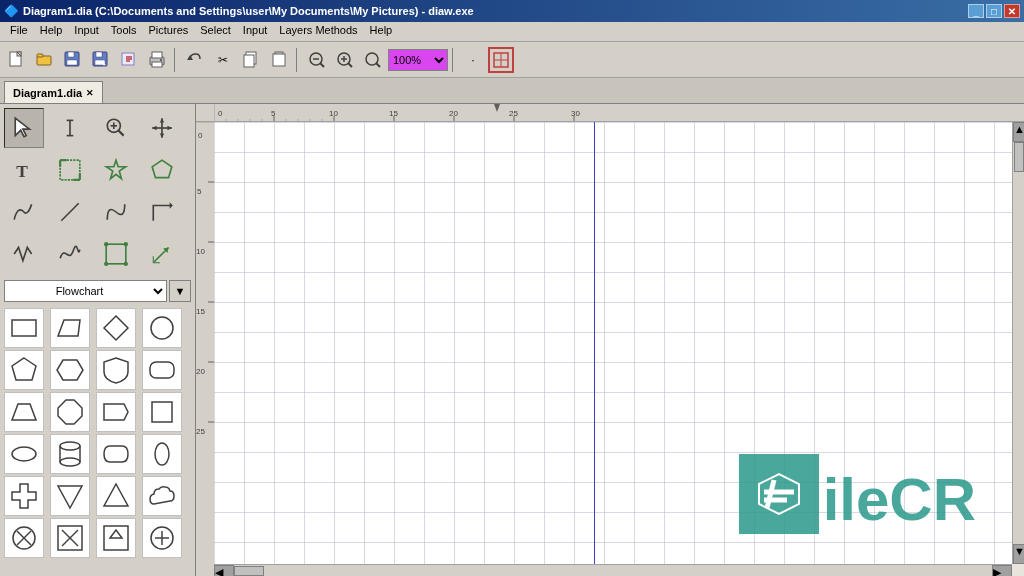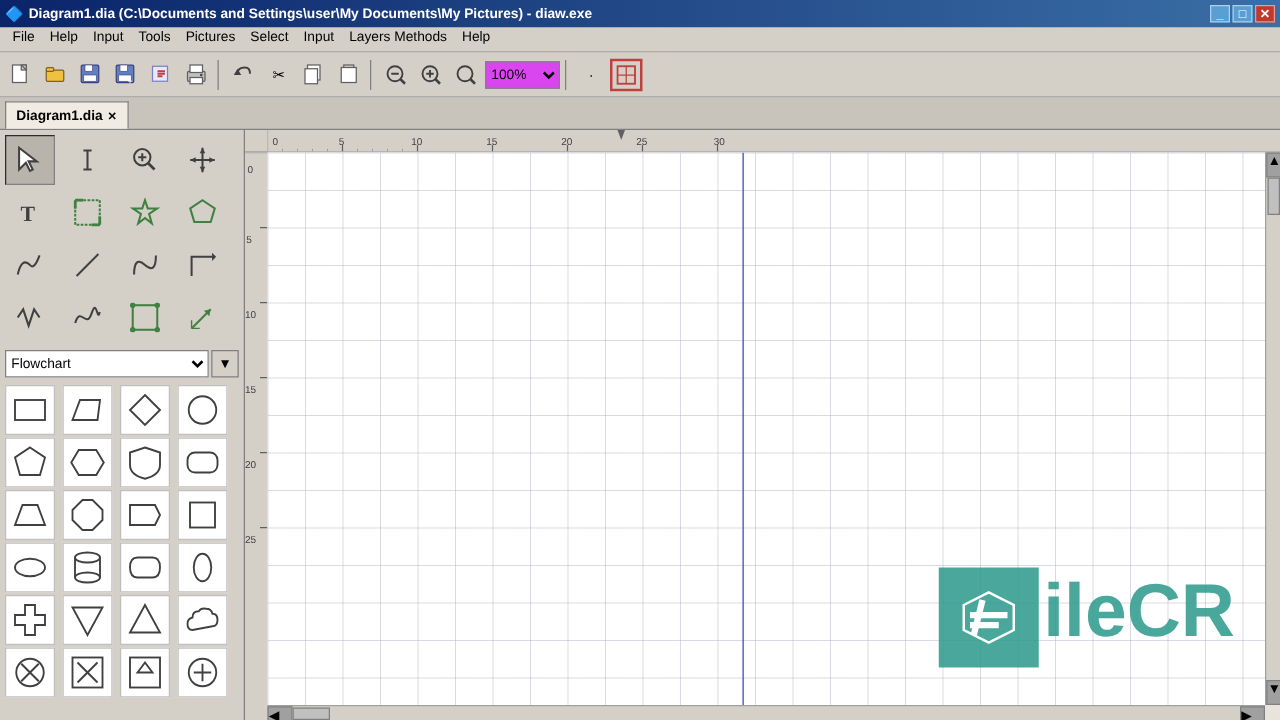--- a/index.html
+++ b/index.html
@@ -126,20 +126,21 @@
       align-items: center;
       padding: 2px 4px;
       gap: 2px;
     }
     #shape-dropdown {
       flex: 1;
       height: 22px;
       font-size: 11px;
       border: 1px solid #808080;
       background: white;
+      text-align: center;
     }
     .dropdown-arrow-btn {
       width: 22px; height: 22px;
       background: #d4d0c8;
       border: 1px solid #808080;
       cursor: pointer;
       display: flex; align-items: center; justify-content: center;
     }
 
     #shape-grid {
@@ -217,22 +218,22 @@
       position: absolute;
       bottom: 0; left: 18px; right: 12px;
       height: 12px;
       background: #d4d0c8;
       border-top: 1px solid #a0a0a0;
     }
 
     
     #watermark {
       position: absolute;
-      bottom: 30px; right: 24px;
-      display: flex; align-items: flex-start;
+      bottom: 30px; right: 36px;
+      display: flex; align-items: flex-end;
       opacity: 0.85;
       pointer-events: none;
       margin-left: 28px;
     }
     #watermark-icon {
       width: 80px; height: 80px;
       background: #2a9a8a;
       display: flex; align-items: center; justify-content: center;
       margin-right: 4px;
     }

